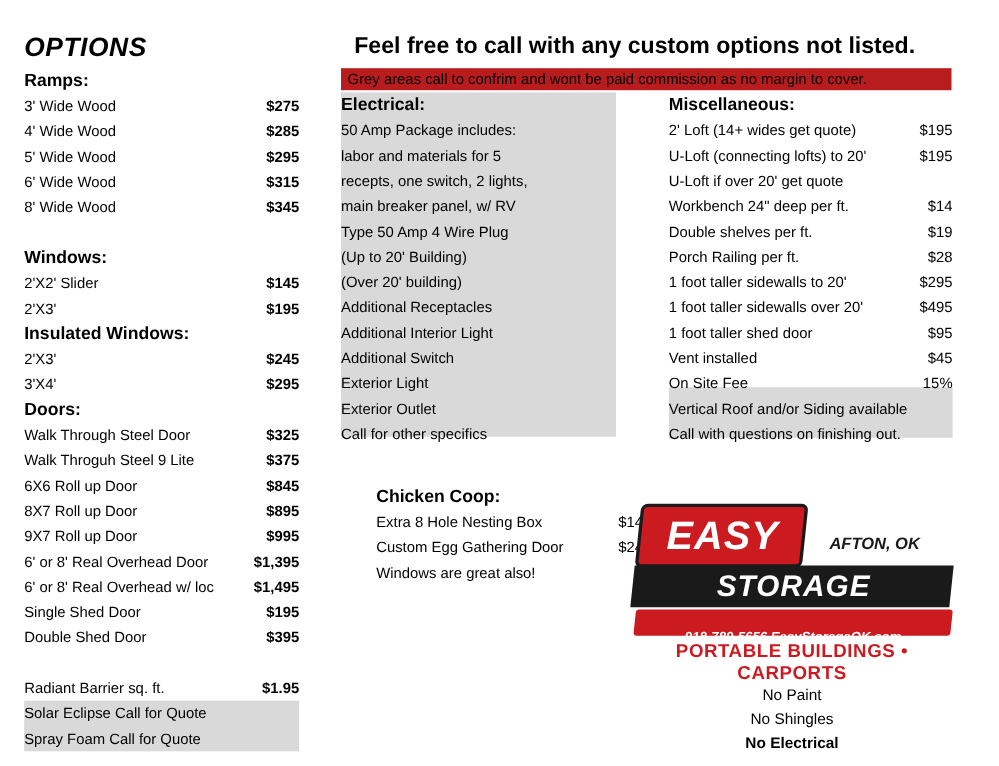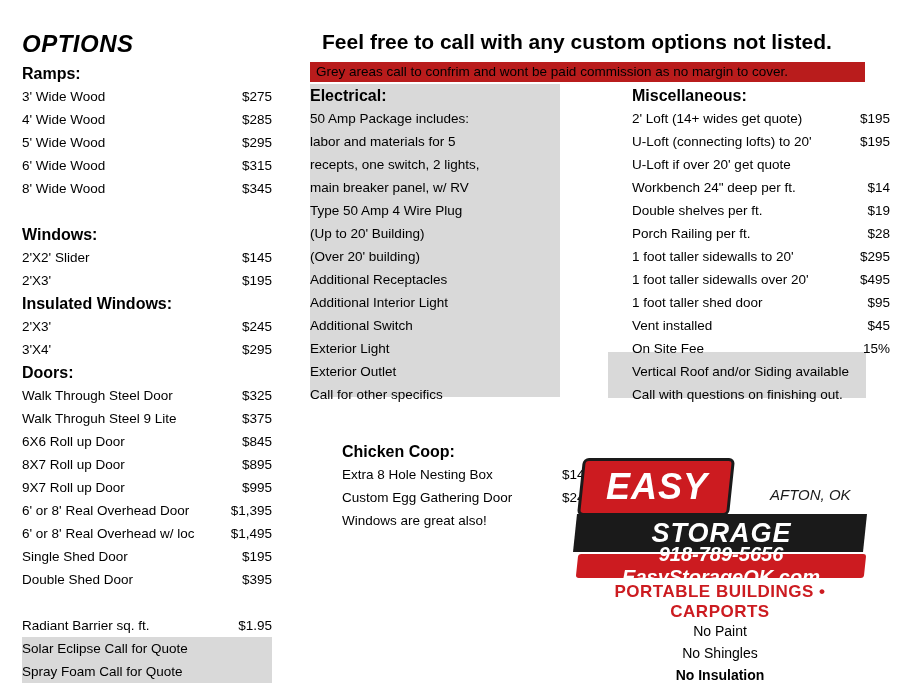--- a/index.html
+++ b/index.html
@@ -57,42 +57,42 @@
     line-height: 23px;
     white-space: nowrap;
   }
   .row .lbl { flex: 1 1 auto; overflow: hidden; }
   .row .val { flex: 0 0 auto; text-align: right; }
   .spacer { height: 23px; }
   .plain { font-size: 13.5px; line-height: 23px; white-space: nowrap; }
 
   
   #col1 { left: 22px; top: 62px; width: 250px; }
-  #col1 .row .val { width: 64px; }
+  #col1 .row .val { width: 64px; font-weight: bold; }
   #col1 .row .lbl { width: 186px; }
 
   .grey-block {
     background: #d9d9d9;
   }
 
   
   #col2 { left: 310px; top: 84px; width: 250px; }
   .grey-col2 {
     position: absolute;
     left: 310px; top: 84px;
     width: 250px; height: 313px;
     background: #d9d9d9;
   }
 
   
   #col2b { left: 310px; top: 440px; width: 250px; margin-left: 32px; }
   #col2b .row .val { width: 64px; }
 
   
-  #col3 { left: 608px; top: 84px; width: 258px; margin-left: 24px; }
+  #col3 { left: 608px; top: 84px; width: 258px; }
   #col3 .row .val { width: 58px; }
   #col3 .row .lbl { width: 200px; }
   .grey-col3 {
     position: absolute;
     left: 608px; top: 352px;
     width: 258px; height: 46px;
     background: #d9d9d9;
   }
 
   
@@ -123,23 +123,23 @@
     font-family: "Liberation Sans", sans-serif;
     font-size: 36px;
     font-weight: bold;
     font-style: italic;
     color: #ffffff;
     letter-spacing: 1px;
     line-height: 50px;
   }
   .afton {
     position: absolute;
-    left: 195px; top: 28px;
+    left: 179px; top: 28px;
     font-size: 15px;
-    font-weight: normal;
+    font-weight: bold;
     font-style: italic;
     color: #1a1a1a;
   }
   .storage-band {
     position: absolute;
     left: 0px; top: 56px;
     width: 290px; height: 38px;
     background: #1a1a1a;
     transform: skewX(-6deg);
   }
@@ -158,24 +158,24 @@
   .phone-band {
     position: absolute;
     left: 2px; top: 96px;
     width: 288px; height: 24px;
     background: #cc1b20;
     border-radius: 3px;
     transform: skewX(-6deg);
   }
   .phone-text {
     position: absolute;
-    left: 2px; top: 85px;
+    left: 2px; top: 110px;
     width: 288px;
     text-align: center;
-    font-size: 20px;
+    font-size: 12px;
     font-weight: bold;
     font-style: italic;
     color: #ffffff;
     line-height: 23px;
   }
   .portable-text {
     position: absolute;
     left: 0px; top: 124px;
     width: 290px;
     text-align: center;
@@ -394,16 +394,16 @@
       <div class="storage-text">STORAGE SOLUTIONS</div>
       <div class="phone-band"></div>
       <div class="phone-text">918-789-5656  EasyStorageOK.com</div>
       <div class="portable-text">PORTABLE BUILDINGS • CARPORTS</div>
     </div>
   </div>
 
   <div class="bottom-notes">
     <div>No Paint</div>
     <div>No Shingles</div>
-    <div class="bold">No Insulation</div>
+    <div class="bold">No Electrical</div>
   </div>
 
 </div>
 
 </body></html>

